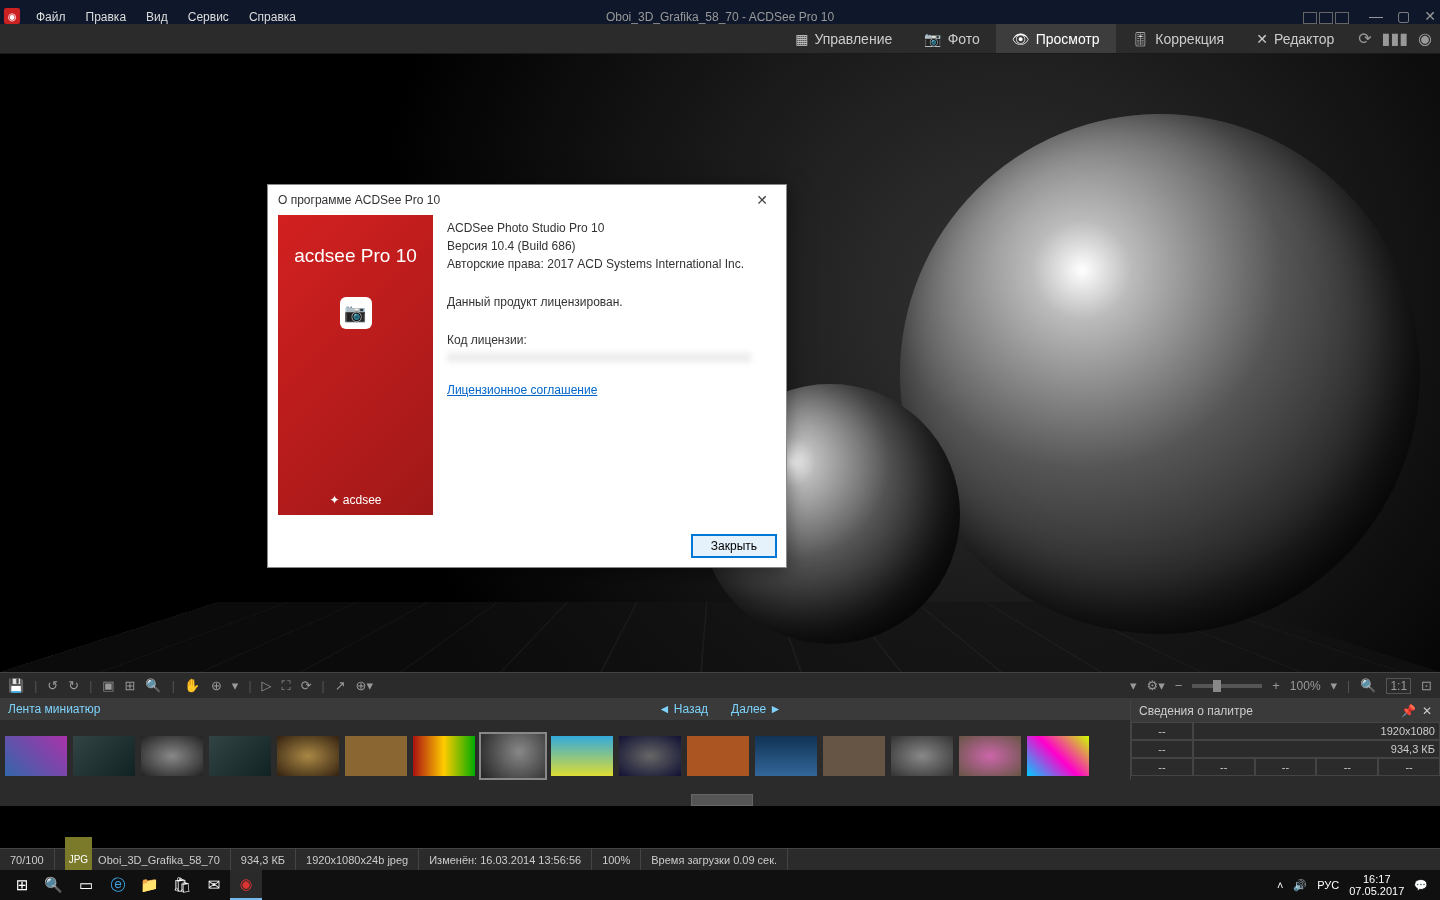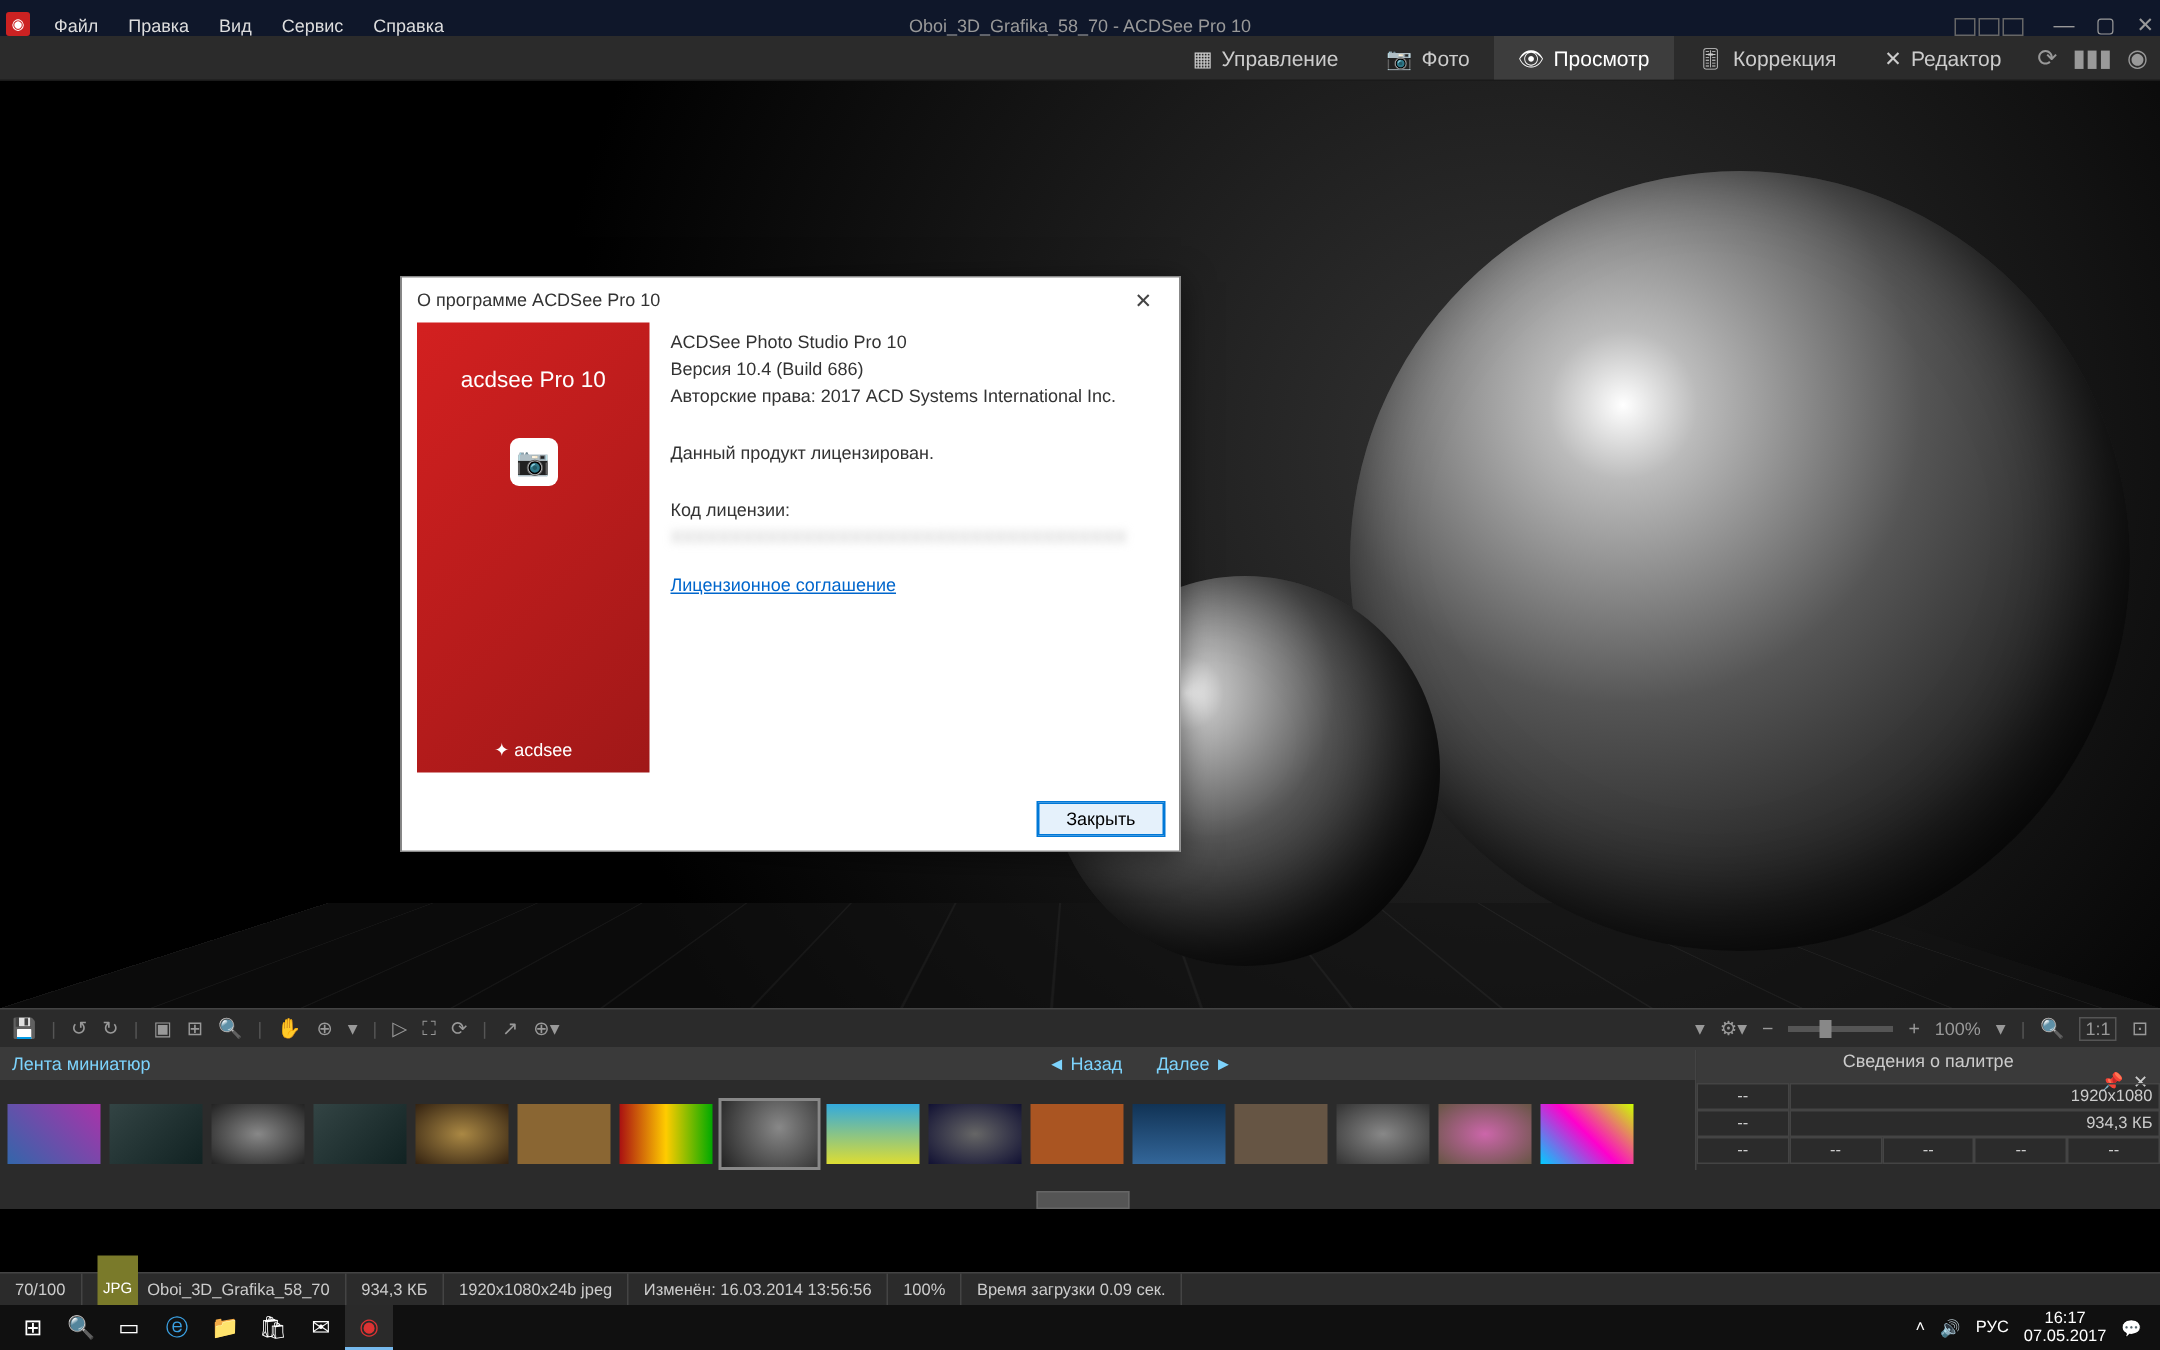--- a/index.html
+++ b/index.html
@@ -31,31 +31,31 @@
 
 
 .view-toolbar { height: 26px; background: #2b2b2b; border-top: 1px solid #444; display: flex; align-items: center; padding: 0 8px; color: #999; font-size: 12px; gap: 10px; }
 .view-toolbar .tool { cursor: pointer; font-size: 13px; }
 .view-toolbar .spacer { flex: 1; }
 .view-toolbar .zoom-slider { width: 70px; height: 4px; background: #555; position: relative; }
 .view-toolbar .zoom-slider::after { content: ""; position: absolute; width: 8px; height: 12px; background: #888; top: -4px; left: 30%; }
 
 
 .thumb-header { height: 22px; background: #3a3a3a; display: flex; align-items: center; color: #7dd3fc; font-size: 12px; padding: 0 8px; position: relative; }
-.thumb-header .nav { position: absolute; left: 50%; transform: translateX(-50%); display: flex; gap: 23px; margin-left: 40px; }
+.thumb-header .nav { position: absolute; left: 50%; transform: translateX(-50%); display: flex; gap: 23px; }
 .thumb-header .close { margin-left: auto; cursor: pointer; }
 .thumb-strip { height: 72px; background: #2b2b2b; display: flex; align-items: center; overflow: hidden; padding-left: 2px; }
 .thumb { width: 62px; height: 40px; background: linear-gradient(135deg, #344, #122); margin: 0 3px; cursor: pointer; flex-shrink: 0; }
 .thumb.selected { outline: 2px solid #888; width: 64px; height: 44px; background: radial-gradient(circle at 60% 40%, #888, #222); }
 .thumb-scroll { height: 14px; background: #2b2b2b; position: relative; }
 .thumb-scroll::after { content: ""; position: absolute; left: 48%; width: 60px; height: 10px; top: 2px; background: #555; border: 1px solid #666; }
 
 
 .palette-panel { position: absolute; right: 0; top: 700px; width: 310px; height: 80px; background: #2b2b2b; border-left: 1px solid #444; font-size: 11px; color: #ccc; }
-.palette-panel .ph { height: 22px; background: #3a3a3a; display: flex; align-items: center; padding: 0 8px; font-size: 12px; flex-direction: column; }
+.palette-panel .ph { height: 22px; background: #3a3a3a; display: flex; align-items: center; padding: 0 8px; font-size: 12px; }
 .palette-panel .ph .pin { margin-left: auto; display: flex; gap: 6px; }
 .palette-panel .grid { display: grid; grid-template-columns: repeat(5, 1fr); }
 .palette-panel .cell { border: 1px solid #444; padding: 2px 4px; text-align: center; height: 18px; }
 .palette-panel .wide { grid-column: span 4; text-align: right; }
 
 
 .statusbar { position: absolute; bottom: 30px; left: 0; right: 0; height: 22px; background: #2b2b2b; border-top: 1px solid #444; display: flex; align-items: center; font-size: 11px; color: #ccc; }
 .statusbar .seg { padding: 0 10px; border-right: 1px solid #444; height: 100%; display: flex; align-items: center; }
 .statusbar .jpg { background: #7a7a2a; color: #fff; padding: 17px 4px; font-size: 10px; margin-right: 6px; }
 
@@ -65,21 +65,21 @@
 .taskbar .tb-icon.active { border-bottom: 2px solid #76b9ed; background: #2a2a2a; }
 .taskbar .tray { margin-left: auto; display: flex; align-items: center; gap: 10px; font-size: 11px; padding-right: 6px; }
 .taskbar .clock { text-align: center; line-height: 1.1; }
 
 
 .dialog { position: absolute; left: 267px; top: 184px; width: 520px; background: #fff; border: 1px solid #888; box-shadow: 0 4px 20px rgba(0,0,0,.5); font-size: 12px; color: #333; }
 .dialog .titlebar { height: 30px; display: flex; align-items: center; padding: 0 10px; }
 .dialog .titlebar .close { margin-left: auto; font-size: 14px; cursor: pointer; color: #444; padding: 0 8px; }
 .dialog .body { display: flex; padding: 0 10px 10px 10px; gap: 14px; }
 .dialog .logo-panel { width: 155px; height: 300px; background: linear-gradient(135deg, #d32020, #a01818); display: flex; flex-direction: column; align-items: center; justify-content: flex-start; padding-top: 30px; color: #fff; position: relative; }
-.dialog .logo-panel .brand { font-size: 15px; font-weight: 300; }
+.dialog .logo-panel .brand { font-size: 19px; font-weight: 300; }
 .dialog .logo-panel .cam { width: 32px; height: 32px; background: #fff; border-radius: 6px; margin-top: 30px; display: flex; align-items: center; justify-content: center; color: #d32020; font-size: 18px; }
 .dialog .logo-panel .foot { position: absolute; bottom: 8px; font-size: 12px; }
 .dialog .info { flex: 1; padding-top: 6px; }
 .dialog .info p { margin-bottom: 4px; }
 .dialog .info .gap { height: 20px; }
 .dialog .notice-box { border: 1px solid #aaa; padding: 6px; height: 70px; overflow-y: scroll; margin-top: 8px; font-size: 11px; }
 .dialog .link { color: #0066cc; text-decoration: underline; cursor: pointer; display: inline-block; margin-top: 14px; }
 .dialog .footer { display: flex; justify-content: flex-end; padding: 10px; }
 .dialog .btn { padding: 3px 18px; border: 1px solid #0078d7; background: #e5f1fb; cursor: pointer; font-size: 12px; outline: 1px solid #0078d7; }
 </style>

